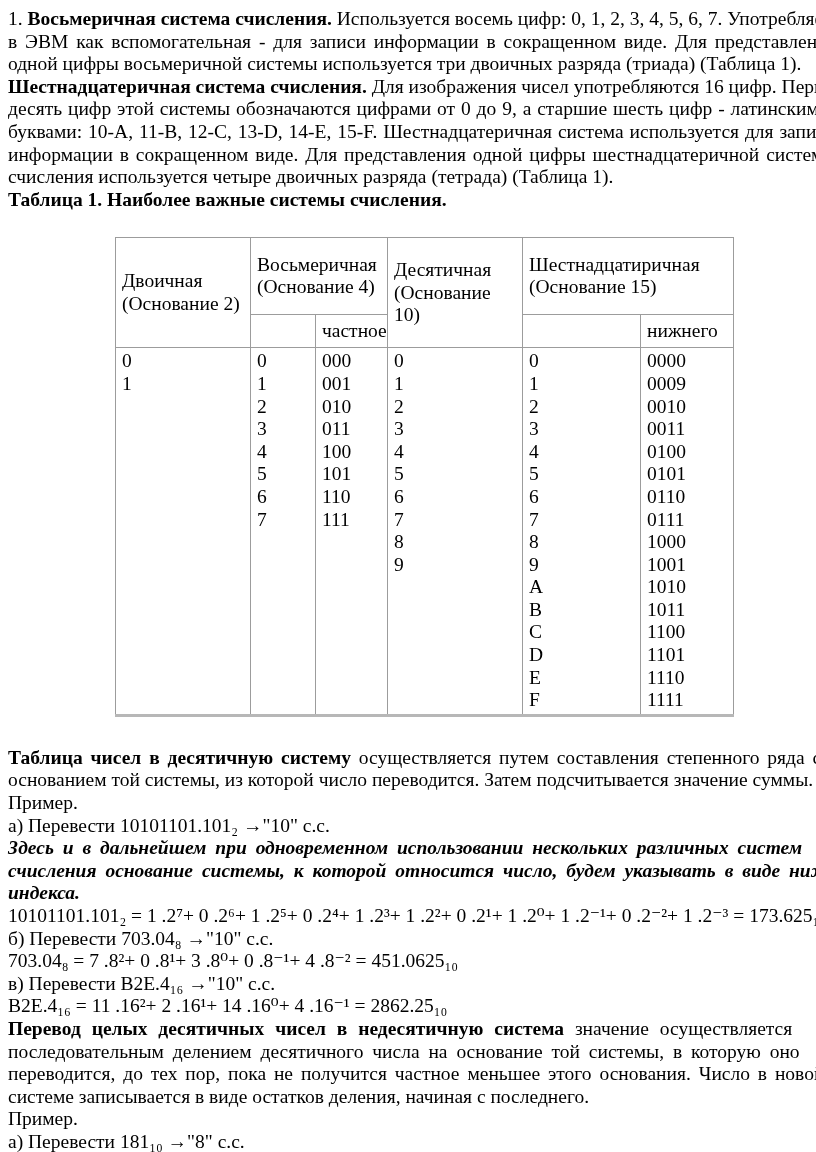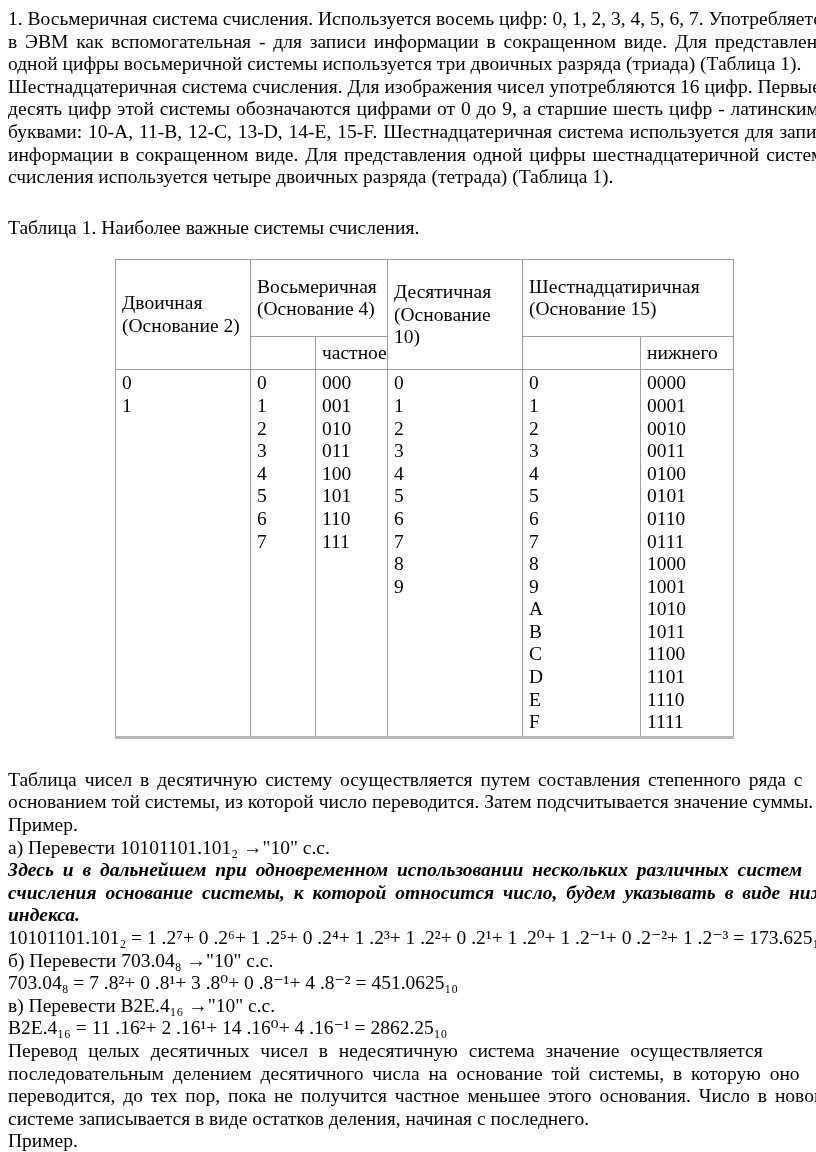--- a/index.html
+++ b/index.html
@@ -18,33 +18,33 @@
     padding: 8px 0 0 8px;
     font-family: "Liberation Serif", "DejaVu Serif", serif;
     font-size: 19.5px;
     line-height: 22.6px;
     color: #000000;
   }
   .line {
     white-space: nowrap;
     height: 22.6px;
   }
-  .b  { font-weight: normal; margin-top: 28px; }
+  .b  { font-weight: bold; }
   .bi { font-weight: bold; font-style: italic; }
   .ws1 { word-spacing: 1px; }
   .ws2 { word-spacing: 2px; }
   .ws3 { word-spacing: 3px; }
   .ws4 { word-spacing: 4px; }
   .ws6 { word-spacing: 6px; }
 
   table.ns-table {
     border-collapse: collapse;
     table-layout: fixed;
     width: 618px;
-    margin: 20px 0 30px 107px;
+    margin: 26px 0 30px 107px;
     border: 1px solid #9c9c9c;
     border-bottom: 3px solid #b7b7b7;
     border-right-color: #b0b0b0;
   }
   table.ns-table td {
     border: 1px solid #9c9c9c;
     font-size: 19.5px;
     line-height: 22.6px;
     padding: 2px 2px 2px 6px;
     overflow: hidden;
@@ -132,21 +132,21 @@
 7
 8
 9
 A
 B
 C
 D
 E
 F</td>
       <td class="body">0000
-0001
+0009
 0010
 0011
 0100
 0101
 0110
 0111
 1000
 1001
 1010
 1011

